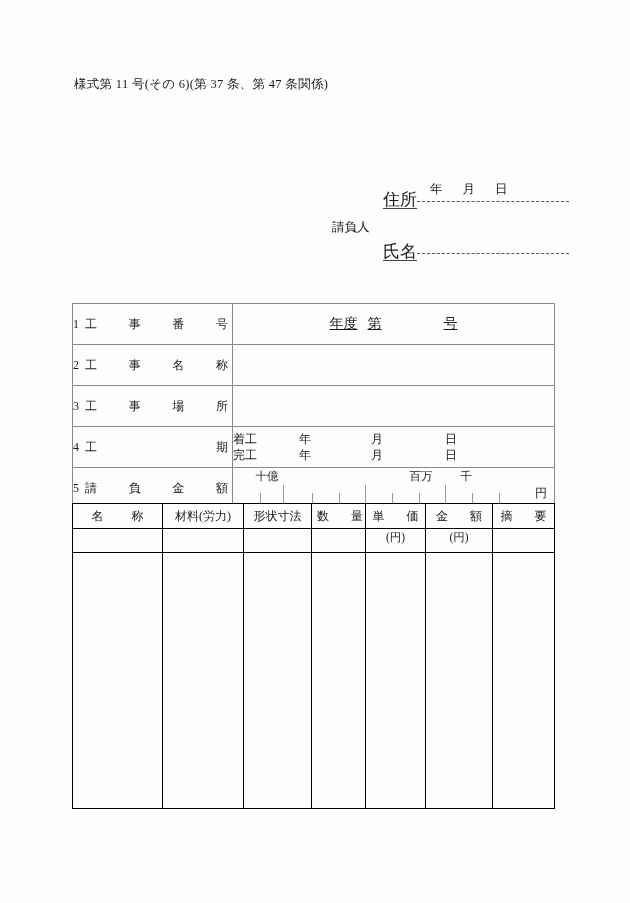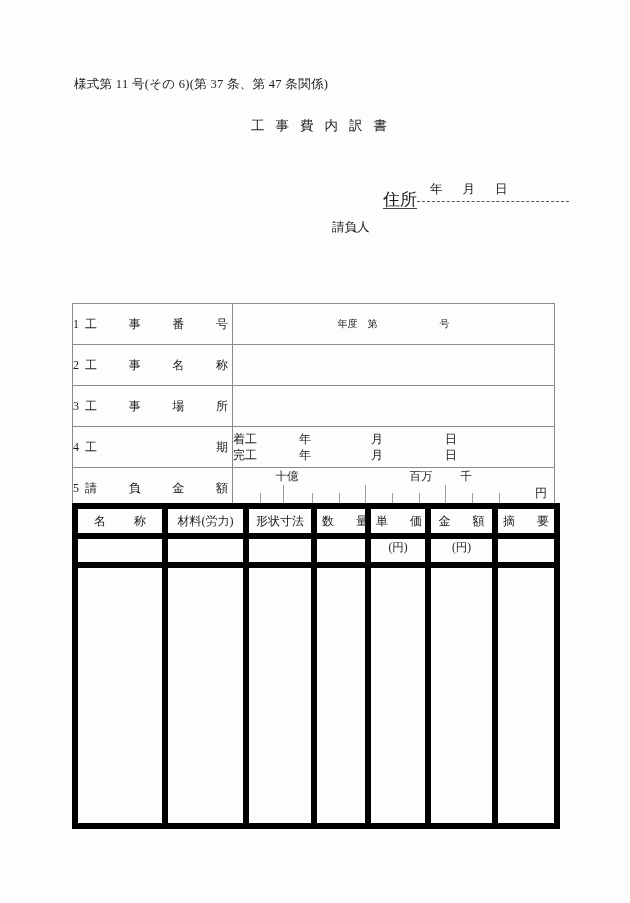--- a/index.html
+++ b/index.html
@@ -134,21 +134,22 @@
     justify-content: space-between;
     padding-right: 4px;
   }
   .lbl-inner .txt span { display: inline-block; }
 
   .val-cell { padding: 0 10px; }
 
   .no-line {
     text-align: center;
     letter-spacing: 0;
-    font-size: 10px;
+    font-size: 14px;
+    text-decoration: underline;
   }
   .no-line .g1 { margin-right: 10px; }
   .no-line .g2 { margin-right: 62px; }
 
   .term-cell { padding: 4px 0 4px 8px; line-height: 16px; }
   .term-row { display: flex; font-size: 12px; white-space: nowrap; }
   .term-row .k { width: 66px; }
   .term-row .y { width: 72px; }
   .term-row .m { width: 74px; }
   .term-row .d { width: 40px; }
@@ -192,21 +193,21 @@
   .detail-table {
     position: absolute;
     left: 72px;
     top: 503px;
     width: 482px;
     border-collapse: collapse;
     table-layout: fixed;
     font-size: 12px;
   }
   .detail-table td {
-    border: 6px solid #000000;
+    border: 1px solid #000000;
     background: #fdfdfd;
     padding: 0;
     margin-left: 28px;
   }
   .dh {
     height: 24px;
     text-align: center;
     white-space: nowrap;
   }
   .sp1 { letter-spacing: 8px; text-indent: 8px; }
@@ -215,34 +216,37 @@
   .unit-row .u { font-size: 11.5px; padding-top: 1px; }
   .body-row td { height: 255px; }
 </style>
 </head>
 <body>
 
 <div class="page">
 
   <div class="form-code">様式第 11 号(その 6)(第 37 条、第 47 条関係)</div>
 
-  <div class="doc-title">工事費内訳書</div>
 
   <div class="date-line">
     <span>年</span><span>月</span><span>日</span>
   </div>
 
 
   <div class="contractor-label">請負人</div>
 
   <div class="field-row" id="addr-row">
     <span class="fl">住所</span>
     <span class="dash"></span>
   </div>
 
+  <div class="field-row" id="name-row">
+    <span class="fl">氏名</span>
+    <span class="dash"></span>
+  </div>
 
 
   <table class="form-table">
     <colgroup>
       <col style="width:160px">
       <col style="width:322px">
     </colgroup>
     <tbody>
       <tr>
         <td class="lbl-cell">
@@ -326,21 +330,21 @@
             <span class="txt">
               <span>請</span>
               <span>負</span>
               <span>金</span>
               <span>額</span>
             </span>
           </div>
         </td>
         <td class="amount-cell">
           <div class="amt-units">
-            <span style="left:54px;">十億</span>
+            <span style="left:34px;">十億</span>
             <span style="left:154px;margin-left:34px;">百万</span>
             <span style="left:233px;">千</span>
           </div>
           <div class="amt-yen">円</div>
 
           <div class="tick minor" style="left:27px;"></div>
           <div class="tick major" style="left:50px;"></div>
           <div class="tick minor" style="left:79px;"></div>
           <div class="tick minor" style="left:106px;"></div>
           <div class="tick major" style="left:132px;"></div>

